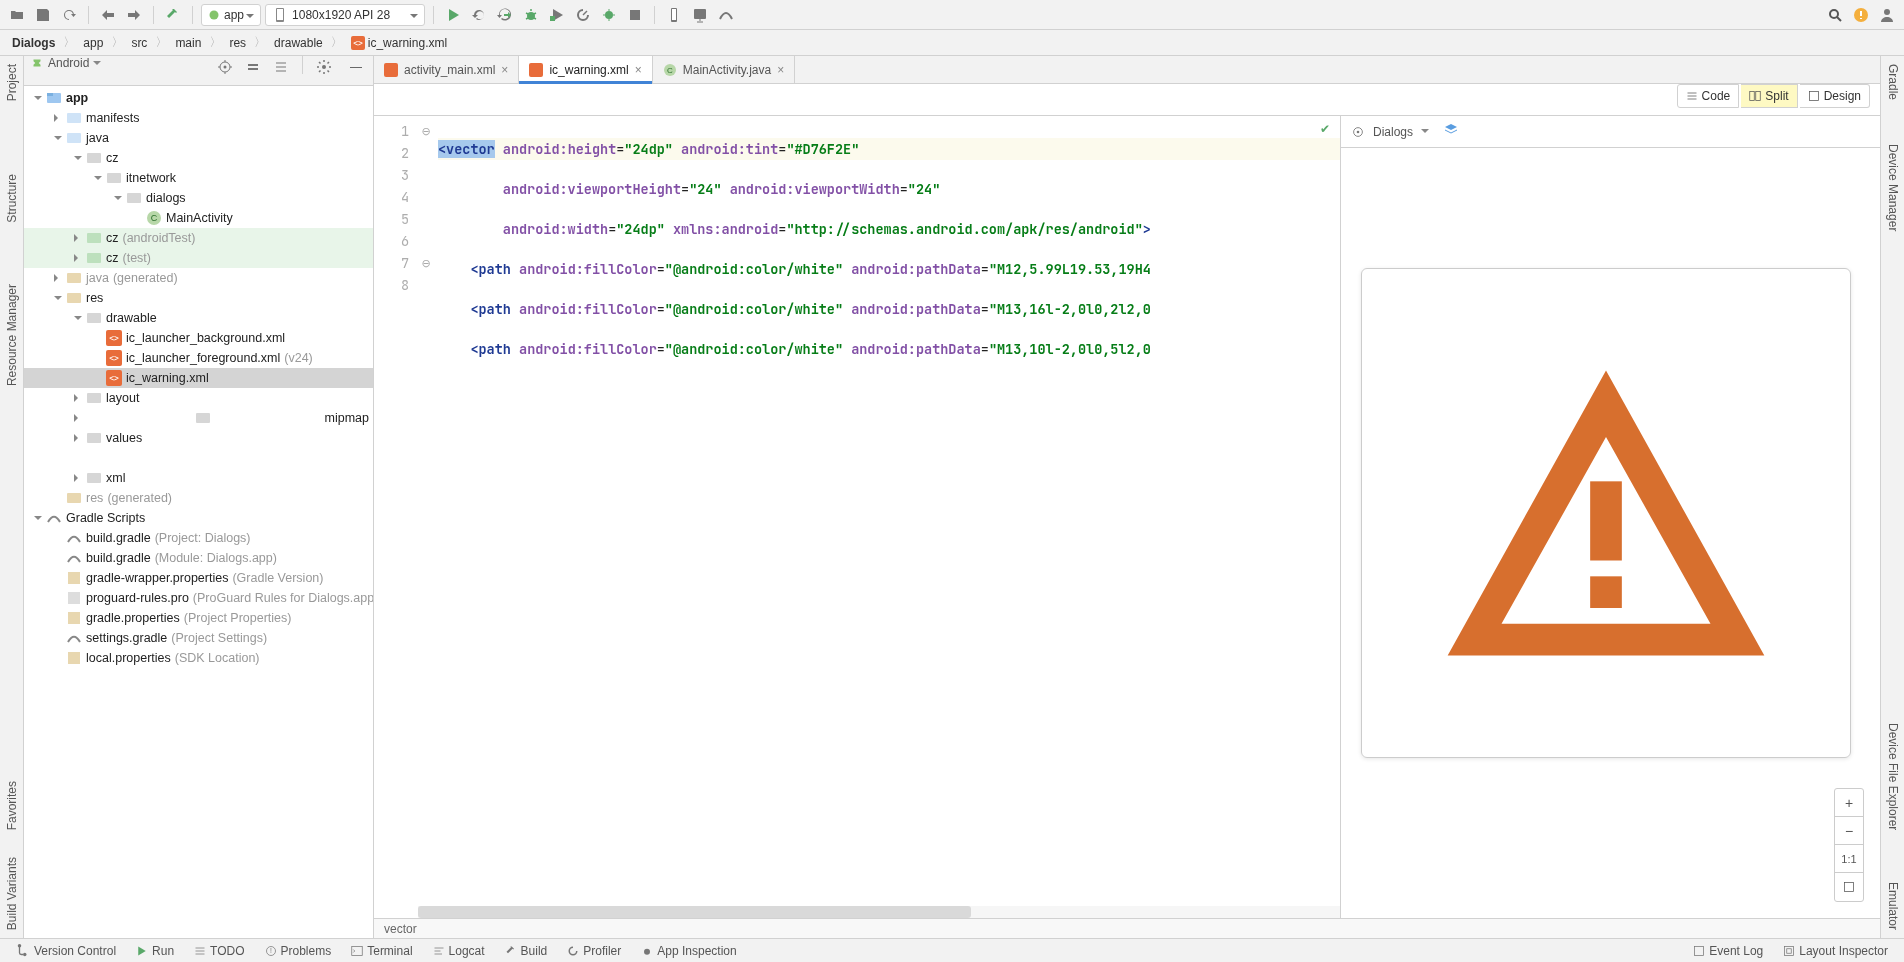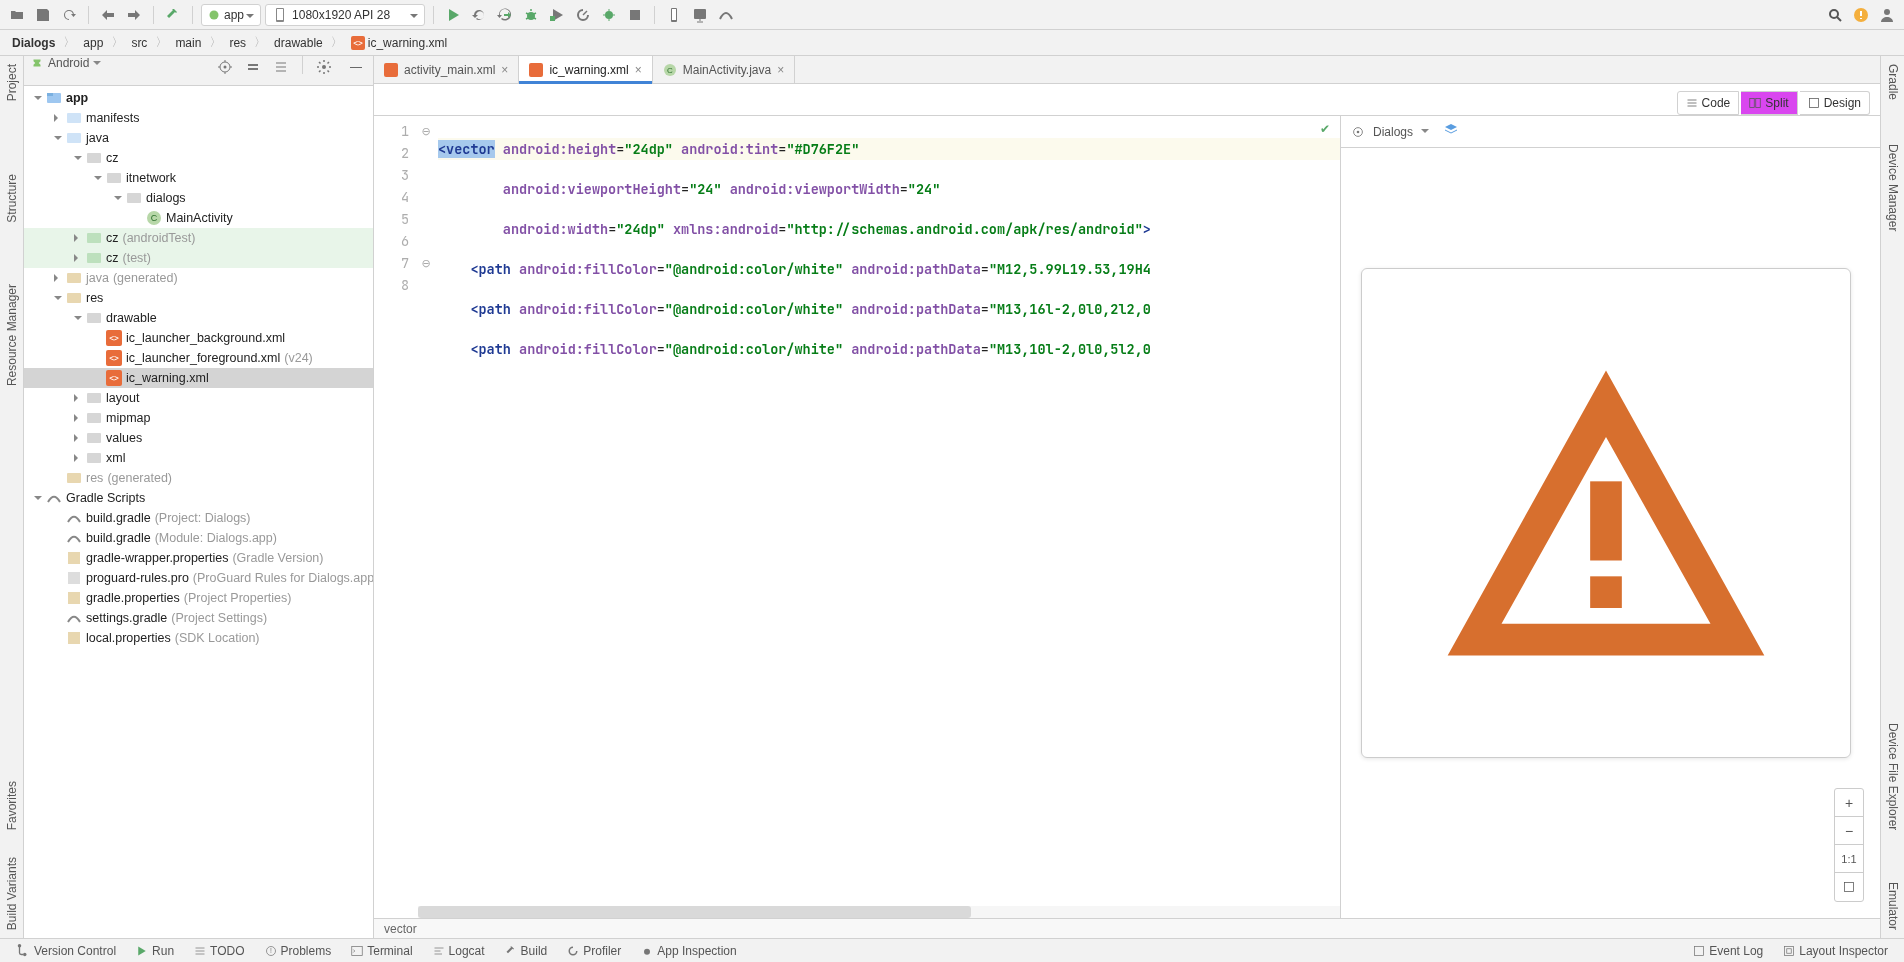--- a/index.html
+++ b/index.html
@@ -71,26 +71,26 @@
   .tabs{height:28px; background:var(--bg); border-bottom:1px solid var(--border); display:flex; align-items:flex-end;}
   .tab{height:27px; display:flex; align-items:center; gap:6px; padding:0 10px; cursor:pointer; border-right:1px solid var(--border); color:#555; position:relative;}
   .tab.active{background:#fff; color:#222; font-weight:500;}
   .tab.active::after{content:"";position:absolute;left:0;right:0;bottom:-1px;height:3px;background:#4083d6;}
   .tab-close{color:#888;}
   .tab-ico{width:14px;height:14px;}
 
   
   .editor-split{flex:1; display:flex; min-height:0;}
   .editor-left{flex:1; display:flex; flex-direction:column; min-width:0;}
-  .viewtoggle{height:32px; border-bottom:1px solid var(--border); display:flex; align-items:flex-end; justify-content:flex-end; padding:0 10px; gap:2px;}
+  .viewtoggle{height:32px; border-bottom:1px solid var(--border); display:flex; align-items:flex-start; justify-content:flex-end; padding:0 10px; gap:2px;}
   .vbtn{border:1px solid var(--border);height:24px;padding:0 8px;display:flex;align-items:center;gap:4px;font-size:12px;background:#fff;cursor:pointer;}
   .vbtn.first{border-radius:3px 0 0 3px;}
   .vbtn.last{border-radius:0 3px 3px 0;border-left:none;}
   .vbtn.mid{border-left:none;}
-  .vbtn.active{background:#d946ef;}
+  .vbtn.active{background:#fef9c3;}
 
   .editor-body{flex:1;display:flex;min-height:0;overflow:hidden; position:relative;}
   .gutter{width:44px;text-align:right;padding:4px 8px 0 0;font-family:"JetBrains Mono",Consolas,monospace;font-size:13.5px;color:#adadad;user-select:none; background:#fff; border-right:1px solid transparent;}
   .gutter .gl{height:22px;line-height:22px;position:relative;}
   .gutter .gl.marked::before{content:"";position:absolute;left:-38px;top:6px;width:10px;height:10px;background:#f0a05a;}
   .fold-col{width:16px; padding-top:4px; background:#fff;}
   .fold-col .fc{height:22px;display:flex;align-items:center;justify-content:center;color:#aaa;font-size:11px;}
   .code{flex:1;font-family:"JetBrains Mono",Consolas,monospace;font-size:13.5px;padding:4px 0 0 4px;white-space:pre;color:#222;overflow-x:hidden; position:relative;}
   .code .cl{height:22px;line-height:22px;}
   .sel{background:#a6c9ed;}
@@ -464,39 +464,39 @@
       </div>
       <div class="tree-row" style="padding-left:46px;">
         <span class="tree-chev">
             <span class="chev right"></span>
           </span>
         <svg class="tree-ico" viewBox="0 0 16 16">
             <rect x="1" y="3" width="14" height="10" rx="1" fill="#d6d6d6"></rect>
           </svg>
         <span class="tree-label">layout</span>
       </div>
+      <div class="tree-row" style="padding-left:46px;justify-content:space-between;">
+        <span class="tree-chev">
+            <span class="chev right"></span>
+          </span>
+        <svg class="tree-ico" viewBox="0 0 16 16">
+            <rect x="1" y="3" width="14" height="10" rx="1" fill="#d6d6d6"></rect>
+          </svg>
+        <span class="tree-label">mipmap</span>
+      </div>
       <div class="tree-row" style="padding-left:46px;">
         <span class="tree-chev">
             <span class="chev right"></span>
           </span>
         <svg class="tree-ico" viewBox="0 0 16 16">
             <rect x="1" y="3" width="14" height="10" rx="1" fill="#d6d6d6"></rect>
           </svg>
-        <span class="tree-label">mipmap</span>
-      </div>
-      <div class="tree-row" style="padding-left:46px;">
-        <span class="tree-chev">
-            <span class="chev right"></span>
-          </span>
-        <svg class="tree-ico" viewBox="0 0 16 16">
-            <rect x="1" y="3" width="14" height="10" rx="1" fill="#d6d6d6"></rect>
-          </svg>
         <span class="tree-label">values</span>
       </div>
-      <div class="tree-row" style="padding-left:46px;">
+      <div class="tree-row" style="padding-left:46px;margin-top:20px;">
         <span class="tree-chev">
             <span class="chev right"></span>
           </span>
         <svg class="tree-ico" viewBox="0 0 16 16">
             <rect x="1" y="3" width="14" height="10" rx="1" fill="#d6d6d6"></rect>
           </svg>
         <span class="tree-label">xml</span>
       </div>
       <div class="tree-row" style="padding-left:26px;">
         <span class="tree-chev"></span>

